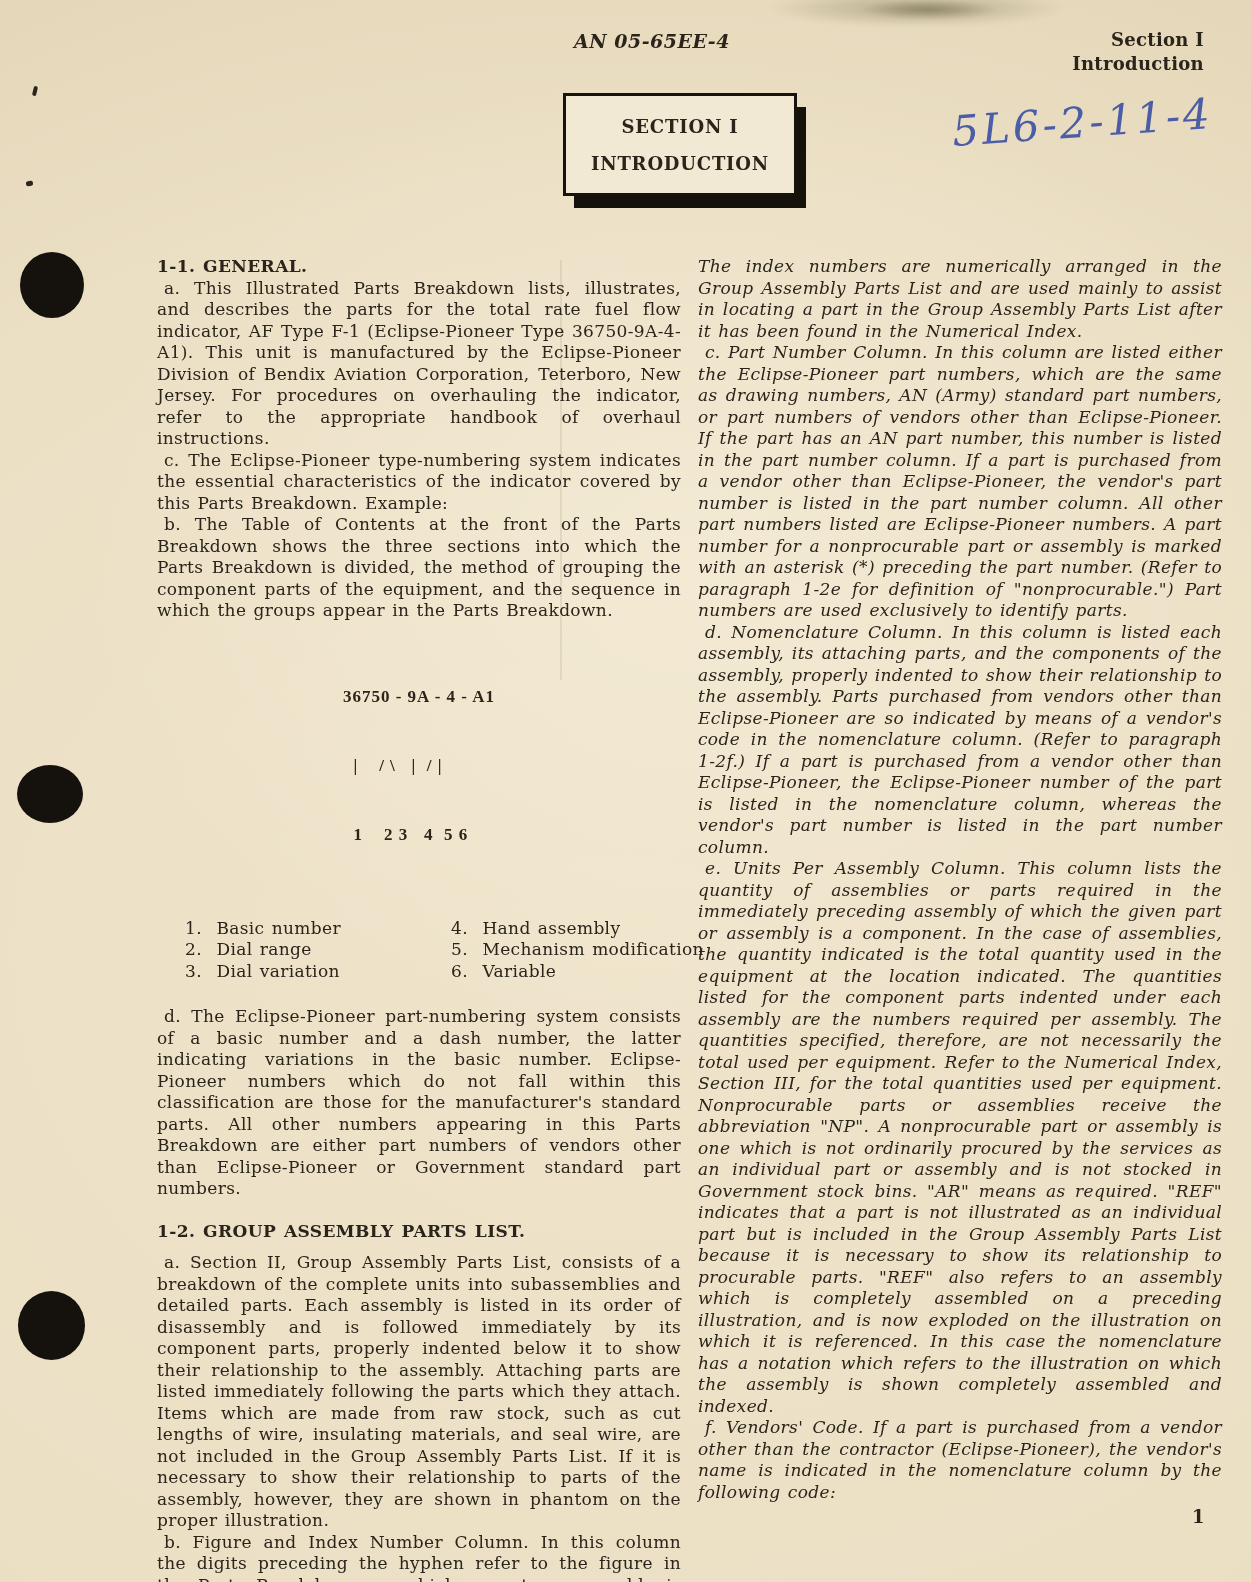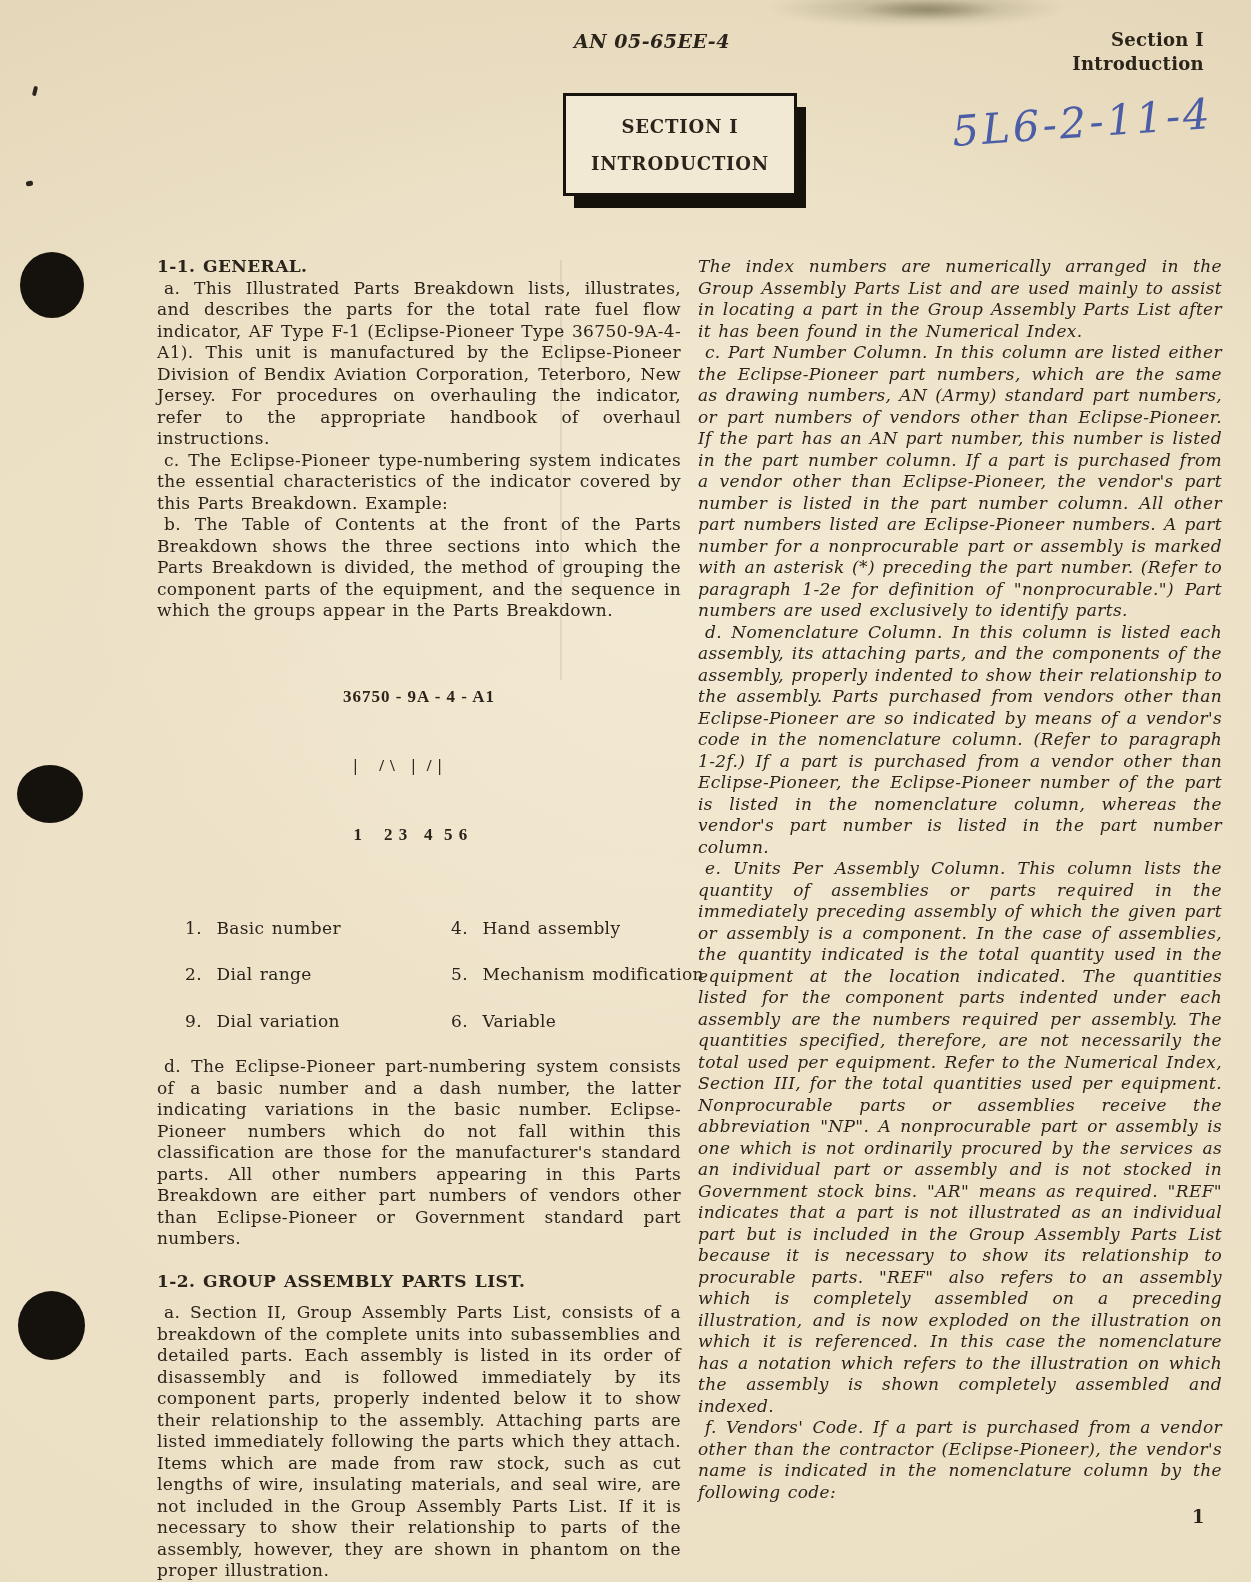--- a/index.html
+++ b/index.html
@@ -80,21 +80,20 @@
   .typediag{
     margin:17px auto 6px;
     width:max-content;
     font-family:Liberation Serif, serif;
     font-weight:bold;font-size:17px;line-height:23px;
     letter-spacing:1px;word-spacing:0;
     white-space:pre;text-align:left;text-indent:0;
   }
   .legend{
     display:grid;grid-template-columns:266px auto;
-    row-gap:25px;
     margin:26px 0 24px 28px;
     text-align:left;
   }
   .legend .cell{white-space:pre;text-indent:0;}
   
   .page-number{position:absolute;left:1192px;top:1506px;font-size:18px;font-weight:bold;}
 </style>
 </head>
 <body>
 
@@ -134,21 +133,21 @@
       <div>36750 - 9A - 4 - A1</div>
       <div>  |    / \   |  / |</div>
       <div>  1    2 3   4  5 6</div>
     </div>
 
     <div class="legend">
       <div class="cell">1.  Basic number</div>
       <div class="cell">4.  Hand assembly</div>
       <div class="cell">2.  Dial range</div>
       <div class="cell">5.  Mechanism modification</div>
-      <div class="cell">9.  Dial variation</div>
+      <div class="cell">3.  Dial variation</div>
       <div class="cell">6.  Variable</div>
     </div>
 
     <p>d. The Eclipse-Pioneer part-numbering system consists of a basic number and a dash number, the latter indicating variations in the basic number.  Eclipse-Pioneer numbers which do not fall within this classification are those for the manufacturer's standard parts.  All other numbers appearing in this Parts Breakdown are either part numbers of vendors other than Eclipse-Pioneer or Government standard part numbers.</p>
     <div class="heading gap-top">1-2. GROUP ASSEMBLY PARTS LIST.</div>
     <p>a. Section II, Group Assembly Parts List, consists of a breakdown of the complete units into subassemblies and detailed parts.  Each assembly is listed in its order of disassembly and is followed immediately by its component parts, properly indented below it to show their relationship to the assembly.  Attaching parts are listed immediately following the parts which they attach.  Items which are made from raw stock, such as cut lengths of wire, insulating materials, and seal wire, are not included in the Group Assembly Parts List.  If it is necessary to show their relationship to parts of the assembly, however, they are shown in phantom on the proper illustration.</p>
     <p>b. Figure and Index Number Column.  In this column the digits preceding the hyphen refer to the figure in the Parts Breakdown on which a part or assembly is illustrated.  The digits following the hyphen are the index numbers of procurable and nonprocurable parts and assemblies.  Parts shown for reference purposes only are given figure numbers but no index numbers.</p>
   </div>
 
   <div class="col col-right">

